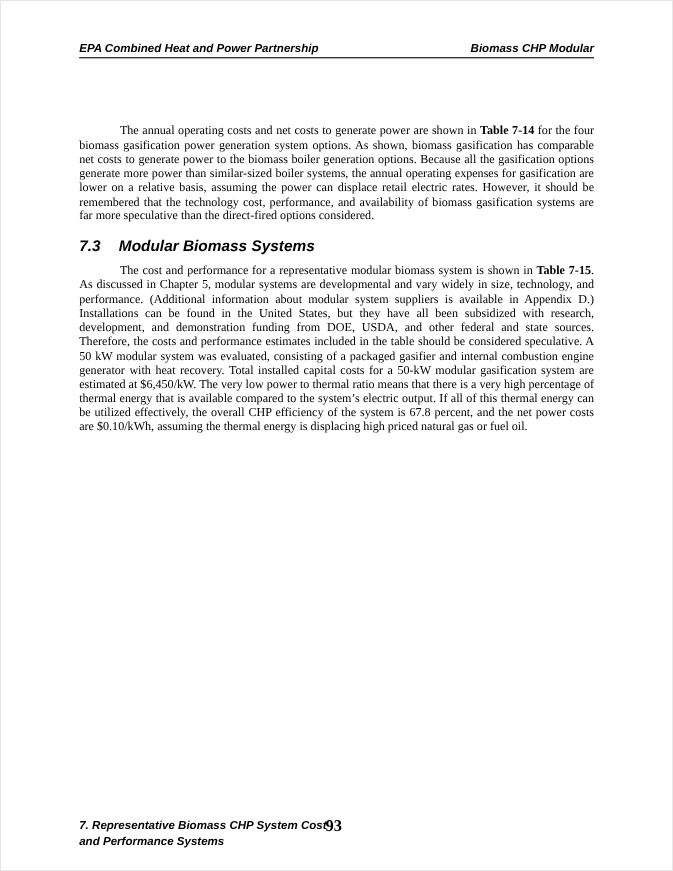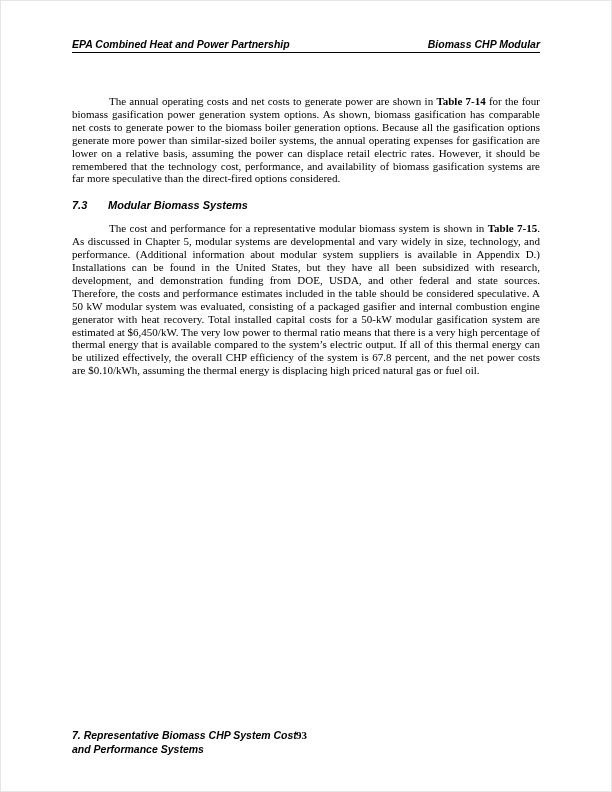--- a/index.html
+++ b/index.html
@@ -30,67 +30,67 @@
   }
   .header-rule {
     position: absolute;
     top: 51px;
     left: 71px;
     right: 71px;
     border-top: 1.2px solid #000000;
   }
   .page-body {
     position: absolute;
-    top: 94px;
+    top: 112px;
     left: 71px;
     right: 71px;
     font-size: 11px;
     line-height: 12.9px;
     text-align: justify;
   }
   .para {
     text-indent: 37px;
     margin: 0 0 13px 0;
   }
   .para .bold { font-weight: 700; }
   .section-heading {
     font-family: "Liberation Sans", sans-serif;
     font-style: italic;
     font-weight: 700;
-    font-size: 11px;
+    font-size: 14px;
     margin: 14px 0 10px 0;
     text-align: left;
     text-indent: 0;
   }
   .section-heading .sec-num {
     display: inline-block;
     width: 36px;
   }
   .page-footer {
     position: absolute;
-    top: 728px;
+    top: 744px;
     left: 71px;
     right: 71px;
     font-family: "Liberation Sans", sans-serif;
     font-style: italic;
     font-weight: 700;
     font-size: 10.5px;
     line-height: 13.5px;
   }
   .footer-title {
     max-width: 240px;
   }
   .page-number {
     position: absolute;
     left: 224px;
     top: 0;
     font-family: "Liberation Serif", serif;
     font-style: normal;
     font-weight: 700;
-    font-size: 11px;
+    font-size: 15px;
   }
 </style>
 </head>
 <body>
 
 <div class="page">
 
   <header class="page-header">
     <span class="header-left">EPA Combined Heat and Power Partnership</span>
     <span class="header-right">Biomass CHP Modular</span>

